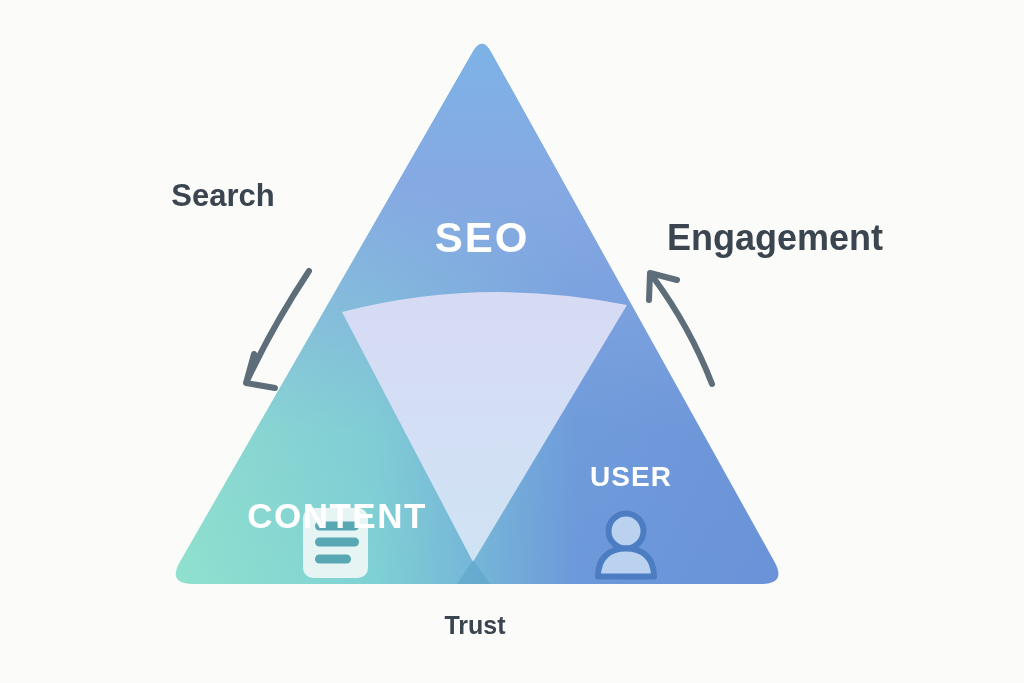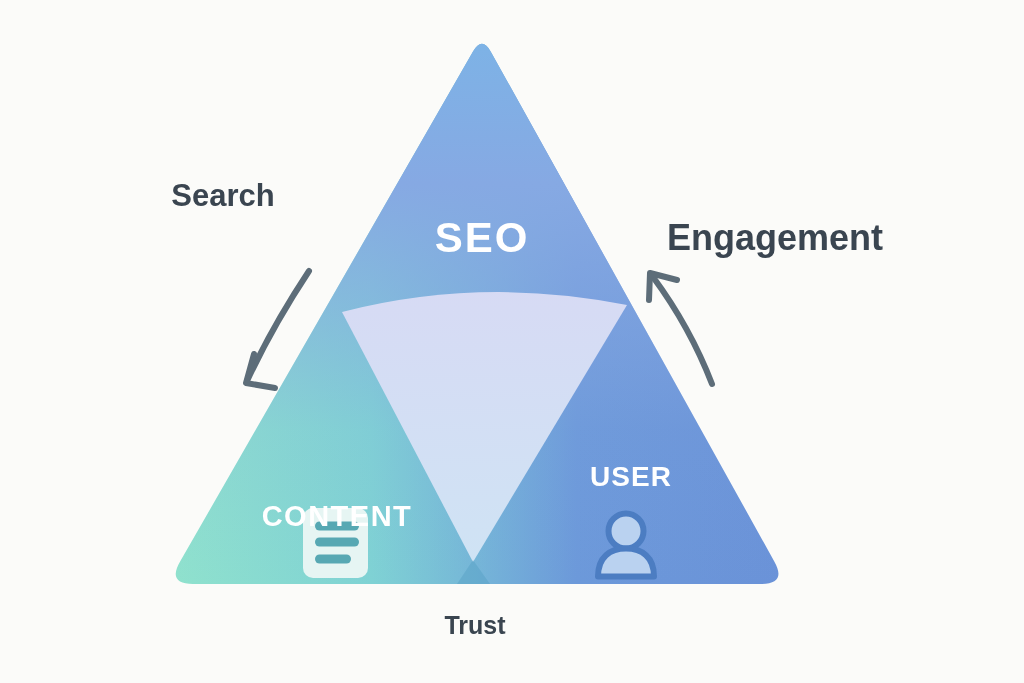--- a/index.html
+++ b/index.html
@@ -13,21 +13,21 @@
   .lbl{
     position:absolute;text-align:center;white-space:nowrap;
     -webkit-font-smoothing:antialiased;
   }
   .lbl.dark{color:#3a4550;font-weight:600;}
   .lbl.white{color:#ffffff;font-weight:700;margin-top:36px;}
   .lbl-search{left:73px;top:176px;width:300px;font-size:31px;line-height:39px;}
   .lbl-engagement{left:625px;top:201px;width:300px;font-size:36px;line-height:40px;margin-top:17px;}
   .lbl-trust{left:325px;top:605px;width:300px;font-size:25px;line-height:40px;}
   .lbl-seo{left:382px;top:180px;width:200px;font-size:42px;line-height:44px;letter-spacing:2px;}
-  .lbl-content{left:212px;top:462px;width:250px;font-size:29px;line-height:36px;letter-spacing:1.5px;}
+  .lbl-content{left:212px;top:462px;width:250px;font-size:35px;line-height:36px;letter-spacing:1.5px;}
   .lbl-ux{left:506px;top:423px;width:250px;font-size:28px;line-height:36.5px;letter-spacing:1px;}
 </style>
 </head>
 <body>
 
 <div class="stage">
 
   <svg width="1024" height="683" viewBox="0 0 1024 683">
     <defs>
       <path id="triPath" d="M 473 51.6 Q 482 36 490.8 51.7 L 774.3 561.4 Q 787 584 761 584 L 193 584 Q 167 584 180.1 561.5 Z"></path>

